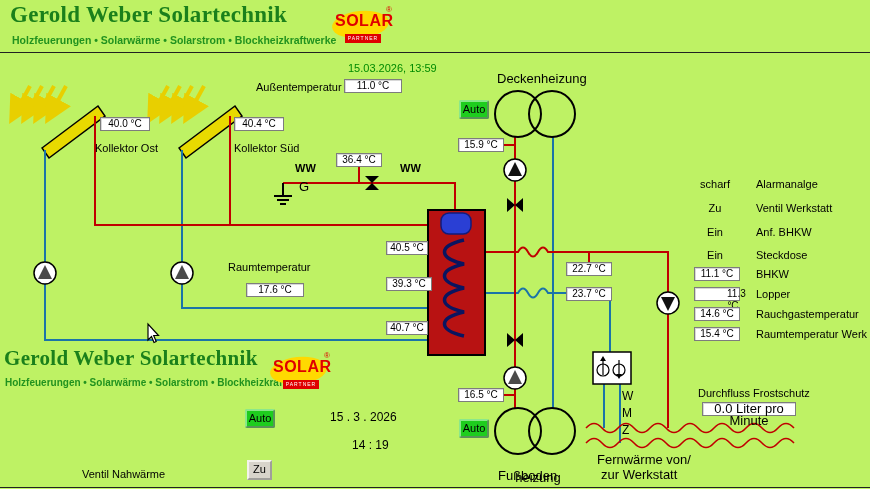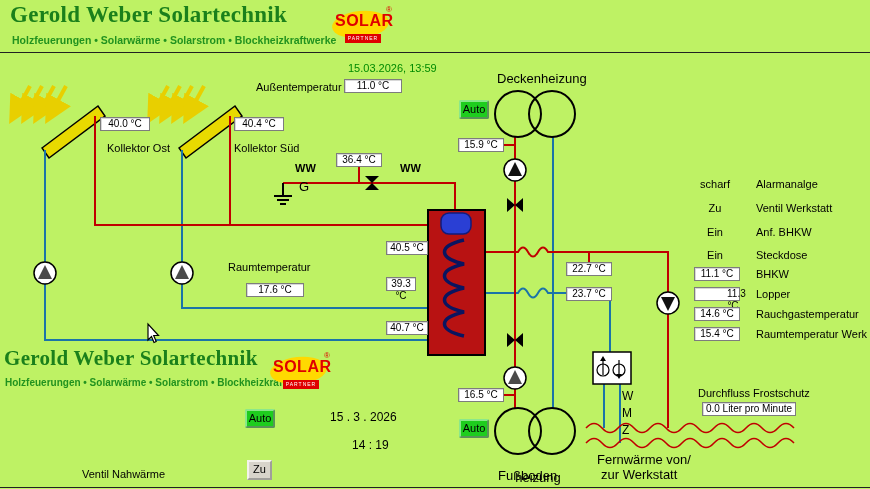--- a/index.html
+++ b/index.html
@@ -160,34 +160,34 @@
     <div class="reg">®</div>
     <div class="band">PARTNER</div>
   </div>
   <div class="hline" style="top:52px;"></div>
 
   <div class="lbl green" style="left:348px; top:62px;">15.03.2026,  13:59</div>
   <div class="lbl" style="left:256px; top:81px;">Außentemperatur</div>
   <div class="vbox" style="left:344px; top:79px; width:58px;">11.0 °C</div>
 
   <div class="vbox" style="left:100px; top:117px; width:50px;">40.0 °C</div>
-  <div class="lbl" style="left:97px; top:142px;padding-left:10px;">Kollektor Ost</div>
+  <div class="lbl" style="left:85px; top:142px;padding-left:10px;">Kollektor Ost</div>
   <div class="vbox" style="left:234px; top:117px; width:50px;">40.4 °C</div>
   <div class="lbl" style="left:234px; top:142px;">Kollektor Süd</div>
 
   <div class="vbox" style="left:336px; top:153px; width:46px;">36.4 °C</div>
   <div class="lbl b" style="left:295px; top:162px;">WW</div>
   <div class="lbl b" style="left:400px; top:162px;">WW</div>
   <div class="lbl big" style="left:299px; top:179px;">G</div>
 
   <div class="lbl" style="left:228px; top:261px;">Raumtemperatur</div>
   <div class="vbox" style="left:246px; top:283px; width:58px;">17.6 °C</div>
 
   <div class="vbox" style="left:386px; top:241px; width:42px;">40.5 °C</div>
-  <div class="vbox" style="left:386px; top:277px; width:30px;">39.3 °C</div>
+  <div class="vbox" style="left:386px; top:277px; width:46px;">39.3 °C</div>
   <div class="vbox" style="left:386px; top:321px; width:42px;">40.7 °C</div>
 
   <div class="lbl big" style="left:497px; top:63px;margin-top:8px;">Deckenheizung</div>
   <div class="autobtn" style="left:459px; top:100px;">Auto</div>
   <div class="vbox" style="left:458px; top:138px; width:46px;">15.9 °C</div>
 
   <div class="vbox" style="left:566px; top:262px; width:46px;">22.7 °C</div>
   <div class="vbox" style="left:566px; top:287px; width:46px;">23.7 °C</div>
 
   <div class="statval" style="left:689px; top:178px;">scharf</div>
@@ -202,21 +202,21 @@
   <div class="vbox" style="left:694px; top:267px; width:46px;">11.1 °C</div>
   <div class="statlbl" style="left:756px; top:268px;">BHKW</div>
   <div class="vbox" style="left:694px; top:287px; width:46px;padding-left:32px;">11.3 °C</div>
   <div class="statlbl" style="left:756px; top:288px;">Lopper</div>
   <div class="vbox" style="left:694px; top:307px; width:46px;">14.6 °C</div>
   <div class="statlbl" style="left:756px; top:308px;">Rauchgastemperatur</div>
   <div class="vbox" style="left:694px; top:327px; width:46px;">15.4 °C</div>
   <div class="statlbl" style="left:756px; top:328px;">Raumtemperatur Werk</div>
 
   <div class="lbl" style="left:698px; top:387px;">Durchfluss Frostschutz</div>
-  <div class="vbox" style="left:702px; top:402px; width:94px; font-size:10px;">0.0 Liter pro Minute</div>
+  <div class="vbox" style="left:702px; top:402px; width:94px; font-size:13px;">0.0 Liter pro Minute</div>
 
   <div class="vbox" style="left:458px; top:388px; width:46px;">16.5 °C</div>
   <div class="autobtn" style="left:459px; top:419px;">Auto</div>
   <div class="lbl big" style="left:498px; top:468px; width:80px; text-align:left;">Fußboden</div>
   <div class="lbl big" style="left:498px; top:470px; width:80px; text-align:center;">heizung</div>
 
   <div class="wmzletter" style="left:622px; top:389px;">W</div>
   <div class="wmzletter" style="left:622px; top:406px;">M</div>
   <div class="wmzletter" style="left:622px; top:423px;">Z</div>
 

